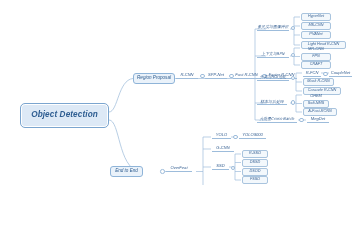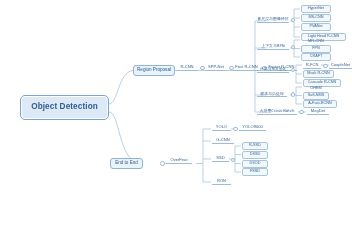--- a/index.html
+++ b/index.html
@@ -1,19 +1,19 @@
 <!DOCTYPE html>
 <html><head>
 <meta charset="utf-8">
 <style>
   html,body{margin:0;padding:0;background:#ffffff;}
   body{width:352px;height:185px;overflow:hidden;position:relative;
        font-family:"Liberation Sans","DejaVu Sans",sans-serif;
        -webkit-font-smoothing:antialiased;}
-  #stage{position:absolute;left:0;top:4px;width:316px;height:185px;}
+  #stage{position:absolute;left:0;top:12px;width:316px;height:185px;font-style:italic;}
   svg.wires{position:absolute;left:0;top:0;width:352px;height:185px;overflow:visible;}
 
   .node{position:absolute;box-sizing:border-box;white-space:nowrap;
         color:#2f5d8f;line-height:1;}
 
   
   .root{left:20px;top:91px;width:89px;height:25px;border:1px solid #7ba5cf;
         border-radius:5px;background:#dde9f6;
         display:flex;align-items:center;justify-content:center;
         font-size:8.2px;font-weight:bold;letter-spacing:.1px;color:#2e5d91;

